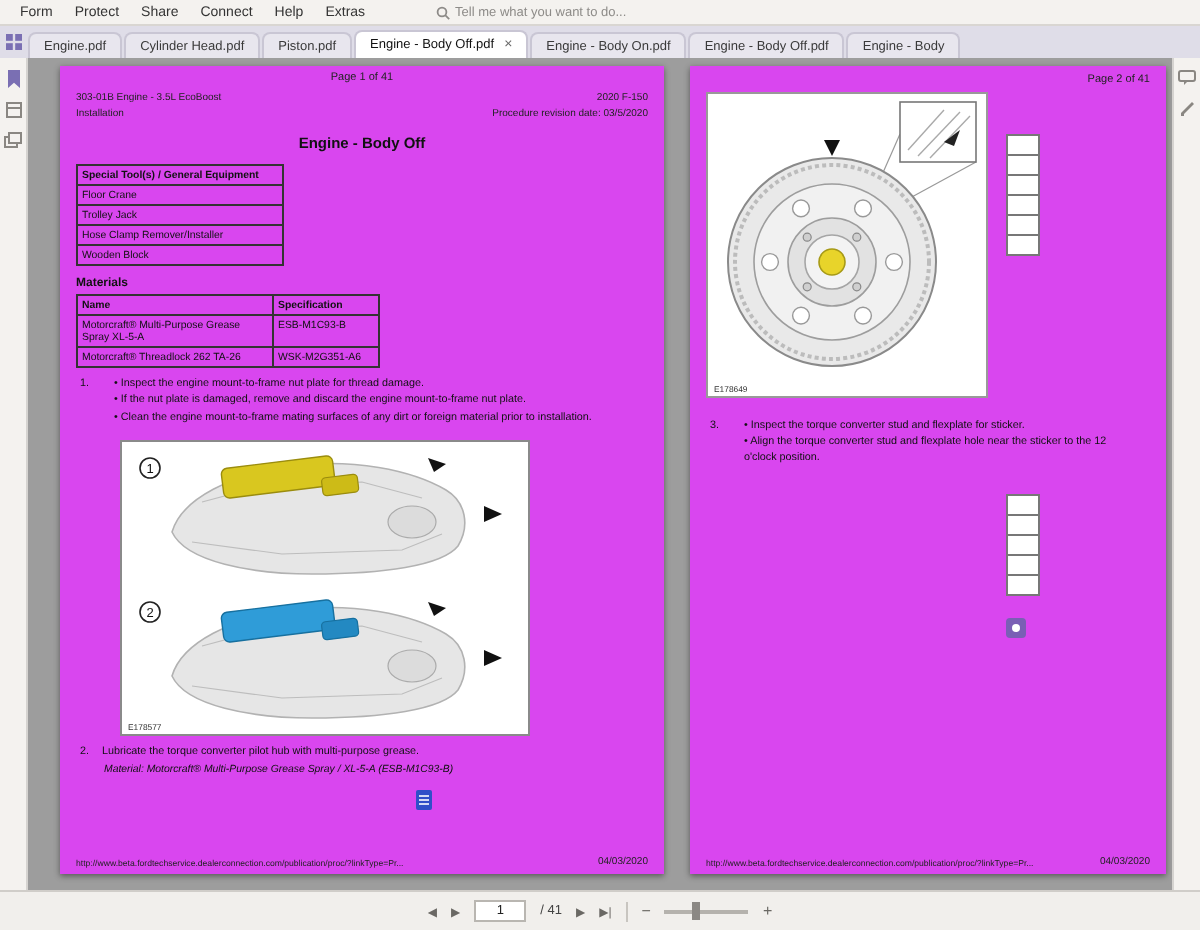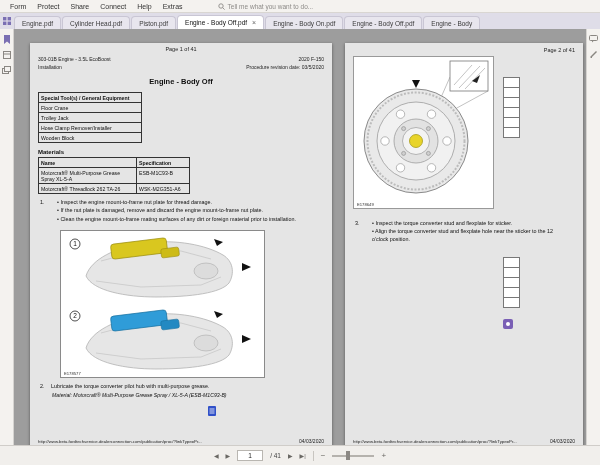--- a/index.html
+++ b/index.html
@@ -19,21 +19,21 @@
   .tclose{margin-left:5px;font-size:7px;color:#666;line-height:1;}
 
   
   .rail{position:absolute;top:29px;bottom:20px;width:14px;background:#f4f2ef;display:flex;flex-direction:column;align-items:center;padding-top:6px;gap:7px;}
   .rail.left{left:0;border-right:1px solid #d5d3d0;}
   .rail.right{right:0;border-left:1px solid #d5d3d0;}
   .rail svg{display:block;}
 
   
   .canvas{position:absolute;left:14px;right:14px;top:29px;bottom:20px;background:#9d9d9d;overflow:hidden;}
-  .page{position:absolute;top:14px;height:404px;background:#e5e5e5;box-shadow:0 1px 3px rgba(0,0,0,.45);color:#111;}
+  .page{position:absolute;top:4px;height:404px;background:#d946ef;box-shadow:0 1px 3px rgba(0,0,0,.45);color:#111;}
   .page1{left:16px;width:302px;padding:3px 8px;}
   .page2{left:331px;width:238px;}
 
   .pglabel{font-size:5.5px;text-align:center;color:#222;}
   .dochead{display:flex;justify-content:space-between;font-size:5px;color:#222;margin-top:4px;line-height:1.5;}
   .dh-right{text-align:right;}
   .doctitle{text-align:center;font-weight:bold;font-size:7.5px;margin-top:6px;}
 
   table{border-collapse:collapse;}
   .tools{margin-top:6px;width:104px;}

